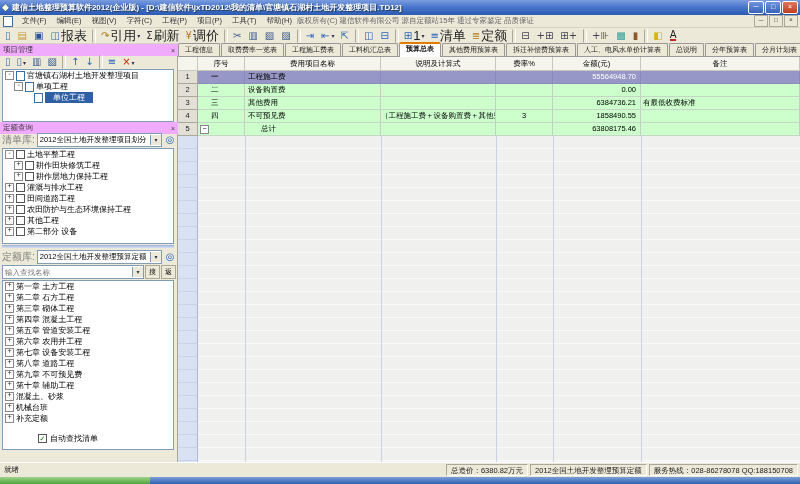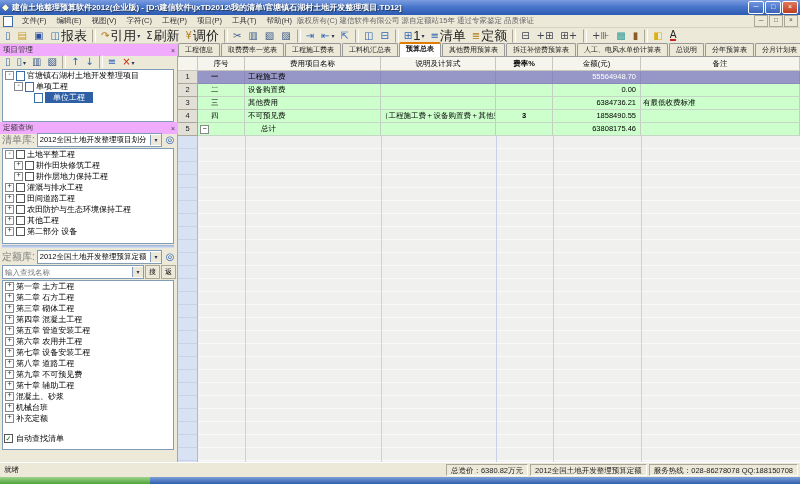--- a/index.html
+++ b/index.html
@@ -73,21 +73,21 @@
   
   .grid{position:absolute;left:178px;top:57px;width:622px;height:405px;background:#efefef;overflow:hidden;}
   .g-header{display:flex;height:14px;background:#f5f4ed;border-bottom:1px solid #c9c6bb;box-sizing:border-box;}
   .g-header .gc{border-right:1px solid #c9c6bb;text-align:center;line-height:13px;font-size:7.5px;box-sizing:border-box;overflow:hidden;white-space:nowrap;}
   .g-row{display:flex;height:13px;background:var(--row_green,#ccffcc);}
   .g-row.sel{background:var(--row_selected,#9697c6);}
   .g-row .gc{border-right:1px solid #c3cfc3;border-bottom:1px solid #c6d6c6;box-sizing:border-box;
     line-height:12px;font-size:7.5px;overflow:hidden;white-space:nowrap;}
   .g-row.sel .gc{border-right-color:#8a8bbd;border-bottom-color:#8a8bbd;}
   .c0{width:20px;flex:none;}.c1{width:47px;flex:none;}.c2{width:136px;flex:none;}
-  .c3{width:115px;flex:none;}.c4{width:57px;flex:none;font-weight:bold;}.c5{width:88px;flex:none;}.c6{flex:1;}
+  .c3{width:115px;flex:none;}.c4{width:57px;flex:none;}.c5{width:88px;flex:none;}.c6{flex:1;}
   .numcell{background:#e2dfd6;border-right:1px solid #aca899 !important;border-bottom:1px solid #aca899 !important;text-align:center;color:#222;}
   .seqcell{display:flex;align-items:center;padding-left:2px;}
   .cbox{width:7px;height:7px;border:1px solid #888;background:#fff;font-size:7px;line-height:5px;
     text-align:center;margin-right:2px;visibility:hidden;flex:none;}
   .cbox.show{visibility:visible;}
   .namecell span{padding-left:3px;display:inline-block;}
   .namecell span.ind{padding-left:16px;}
   .fcell{text-align:center;}
   .rcell{text-align:center;}
   .acell{text-align:right;padding-right:4px;}
@@ -513,21 +513,21 @@
         </div>
         <div class="trow" style="padding-left: 2px;">
           <span class="exp has">+</span>
           <span class="tlbl">机械台班</span>
         </div>
         <div class="trow" style="padding-left: 2px;">
           <span class="exp has">+</span>
           <span class="tlbl">补充定额</span>
         </div>
       </div>
-    <div class="auto-row" style="top:389px;">
+    <div class="auto-row" style="top:389px;padding-left:34px;">
       <span class="achk">✓</span>
       <span>自动查找清单</span>
     </div>
   </div>
 
   <div class="tabsbar">
 
   <span class="tab"><span>工程信息</span></span>
       <span class="tab"><span>取费费率一览表</span></span>
       <span class="tab"><span>工程施工费表</span></span>

